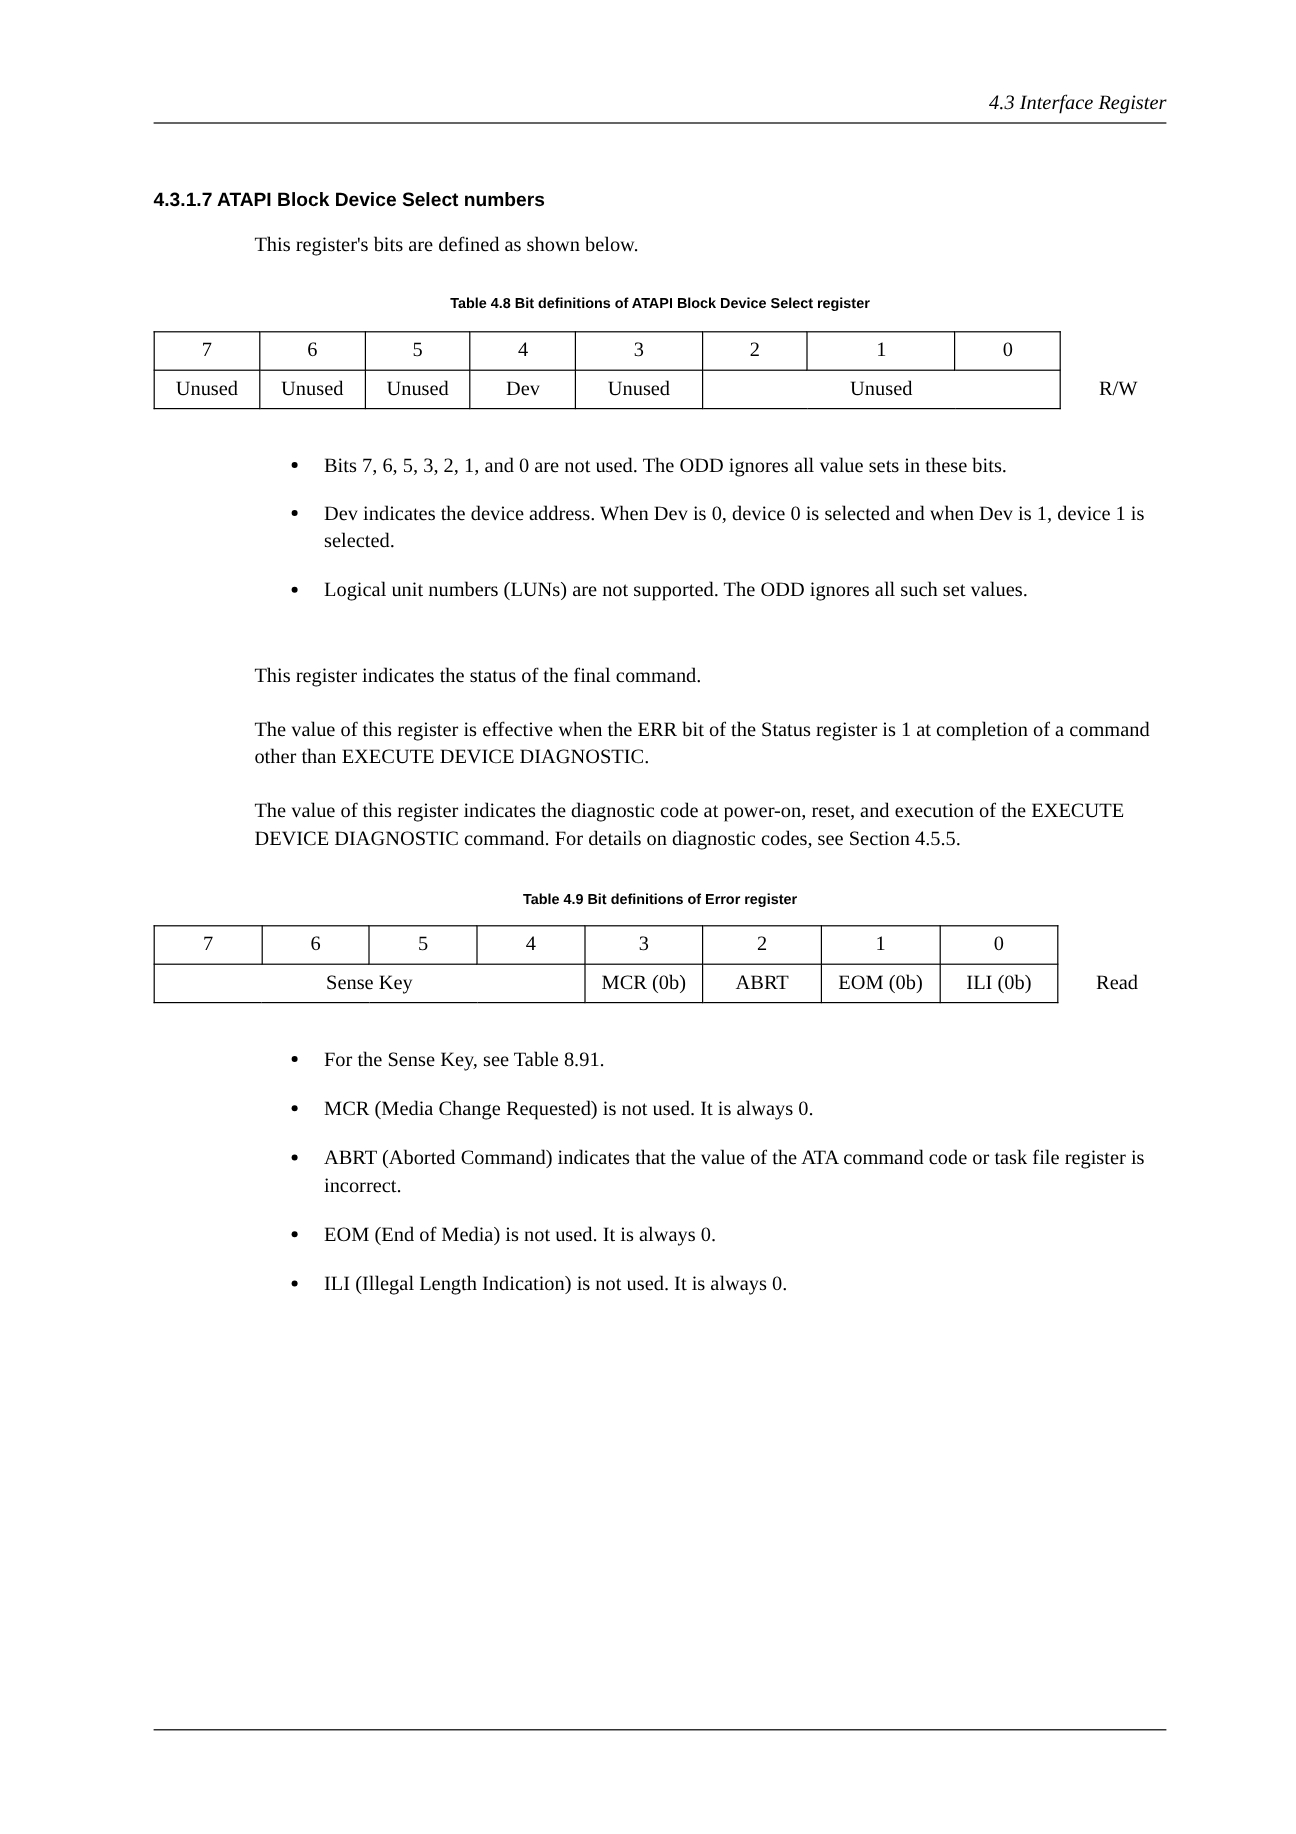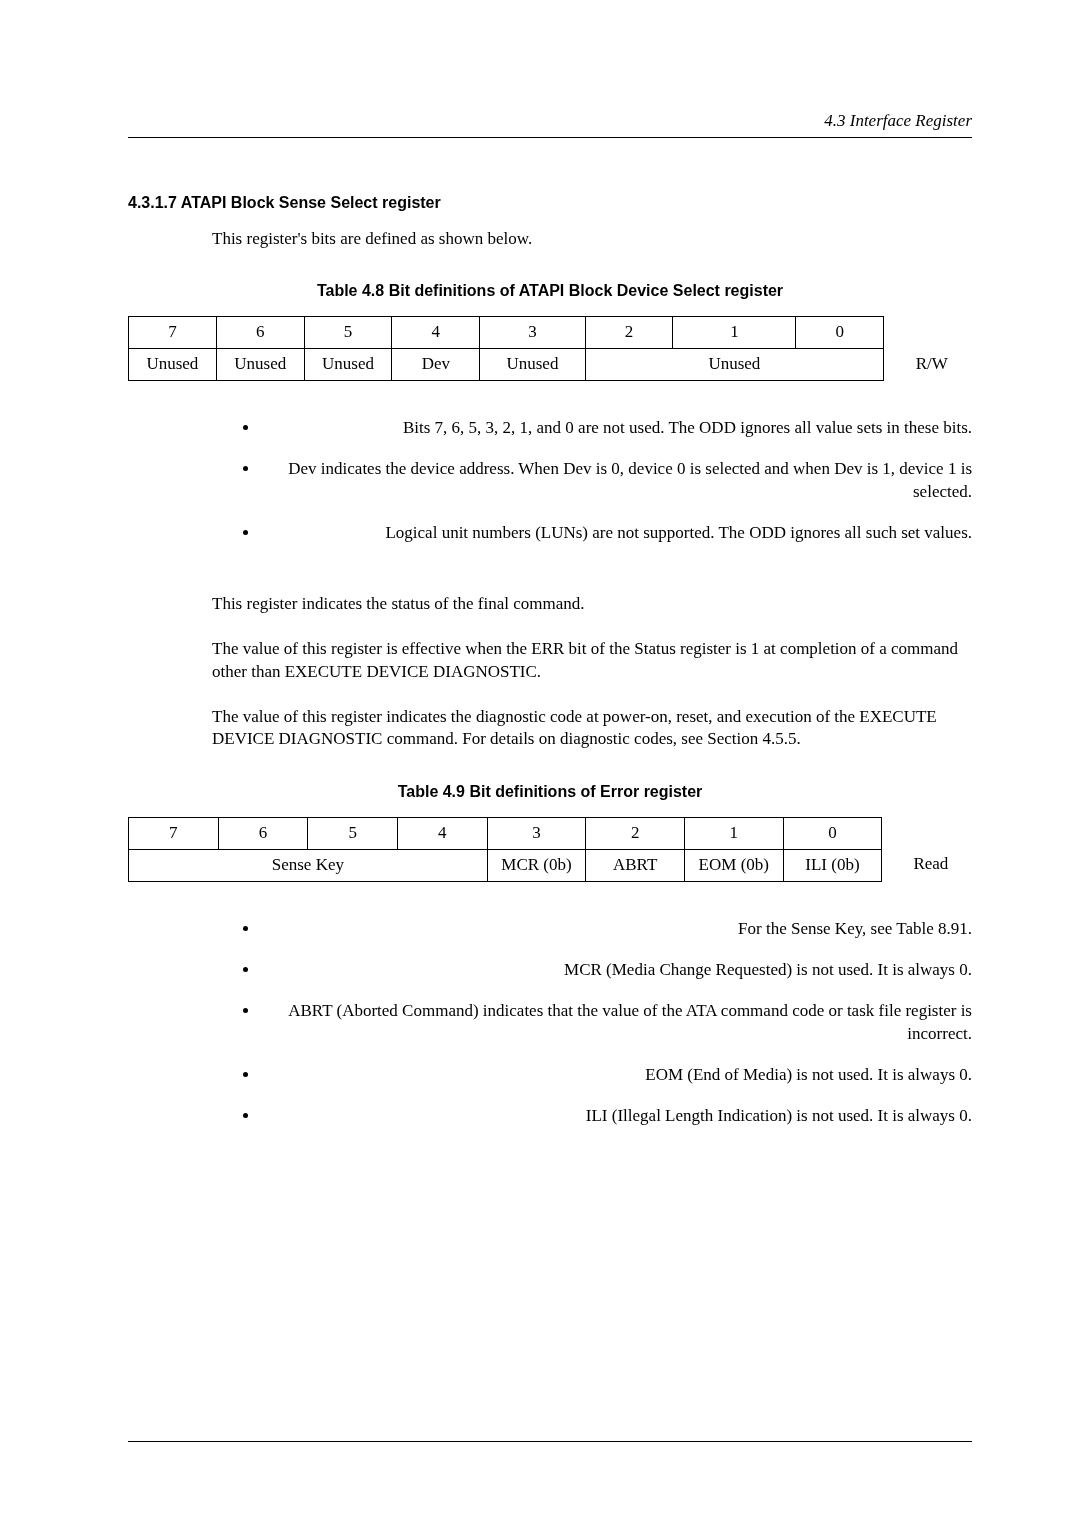--- a/index.html
+++ b/index.html
@@ -9,21 +9,21 @@
     line-height: 1.35;
     margin: 0;
     padding: 0;
     background: #fff;
     color: #000;
   }
   .page {
     width: 1080px;
     height: 1512px;
     box-sizing: border-box;
-    padding: 110px 108px 70px 128px;
+    padding: 75px 108px 70px 128px;
     position: relative;
   }
   .header-right {
     text-align: right;
     font-style: italic;
     font-size: 17px;
     margin-bottom: 4px;
   }
   .rule {
     border: none;
@@ -39,21 +39,21 @@
   .indent-block {
     margin-left: 84px;
     margin-right: 0;
   }
   .para {
     margin: 0 0 22px 0;
   }
   .table-caption {
     font-family: Arial, Helvetica, sans-serif;
     font-weight: bold;
-    font-size: 16px;
+    font-size: 12px;
     text-align: center;
     margin: 30px 0 14px 0;
   }
   table.bits {
     border-collapse: collapse;
     width: 100%;
     font-size: 17px;
     table-layout: fixed;
   }
   table.bits td {
@@ -68,21 +68,20 @@
     text-align: center;
   }
   ul.bul {
     list-style: disc;
     margin: 36px 0 0 0;
     padding-left: 48px;
   }
   ul.bul li {
     padding-left: 10px;
     margin-bottom: 18px;
-    text-align: right;
   }
   .footer {
     position: absolute;
     bottom: 64px;
     left: 128px;
     right: 108px;
   }
   .footer-rule {
     border: none;
     border-top: 1.5px solid #000;
@@ -96,21 +95,21 @@
   .gap-md { height: 30px; }
 </style>
 </head>
 <body>
 
 <div class="page">
 
   <div class="header-right">4.3  Interface Register</div>
   <hr class="rule">
 
-  <div class="section-heading">4.3.1.7  ATAPI Block Sense Select register</div>
+  <div class="section-heading">4.3.1.7  ATAPI Block Device Select numbers</div>
 
   <div class="indent-block">
     <p class="para">This register's bits are defined as shown below.</p>
   </div>
 
   <div class="table-caption">Table 4.8    Bit definitions of ATAPI Block Device Select register</div>
 
   <table class="bits">
     <colgroup>
       <col style="width:10%">

